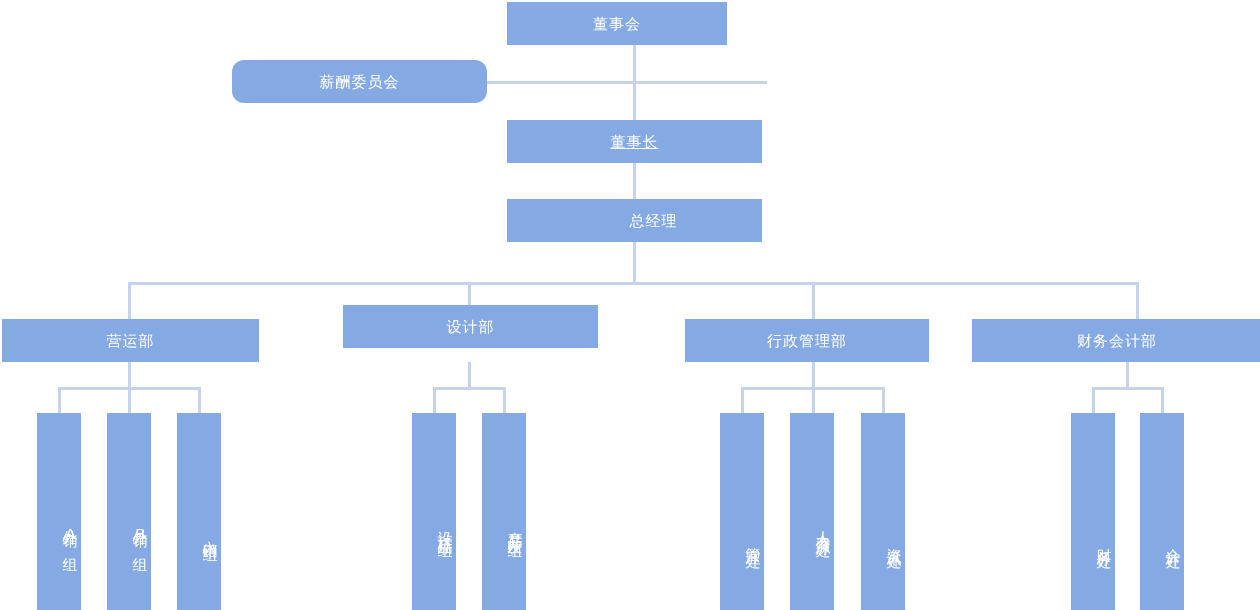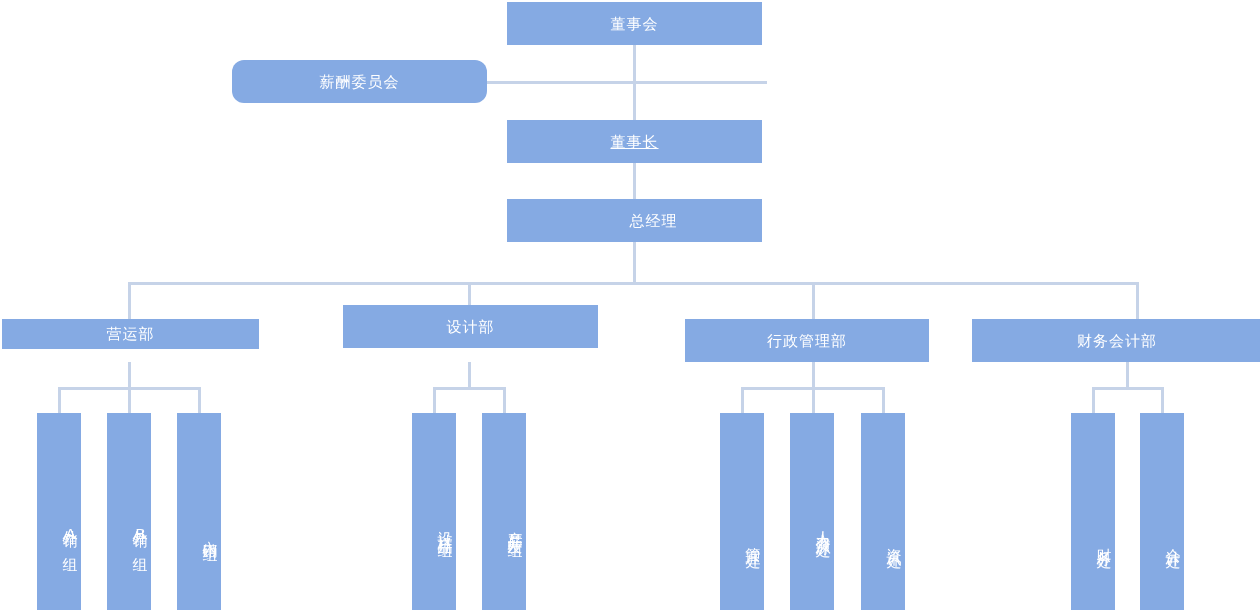--- a/index.html
+++ b/index.html
@@ -81,30 +81,30 @@
   <div class="connector h" style="left:741px; top:387px; width:144px;"></div>
   <div class="connector v" style="left:741px; top:387px; height:26px;"></div>
   <div class="connector v" style="left:812px; top:387px; height:26px;"></div>
   <div class="connector v" style="left:882px; top:387px; height:26px;"></div>
 
   <div class="connector v" style="left:1126px; top:362px; height:27px;"></div>
   <div class="connector h" style="left:1092px; top:387px; width:72px;"></div>
   <div class="connector v" style="left:1092px; top:387px; height:26px;"></div>
   <div class="connector v" style="left:1161px; top:387px; height:26px;"></div>
 
-  <div class="node" style="left:507px; top:2px; width:255px; height:43px;">董事会</div>
+  <div class="node" style="left:507px; top:2px; width:220px; height:43px;">董事会</div>
 
   <div class="node" style="left:232px; top:60px; width:255px; height:43px;border-radius:12px;">薪酬委员会</div>
 
 
   <div class="node" style="left:507px; top:120px; width:255px; height:43px;text-decoration:underline;">董事长</div>
 
   <div class="node" style="left:507px; top:199px; width:255px; height:43px;padding-left:38px;">总经理</div>
 
-  <div class="node" style="left:2px; top:319px; width:257px; height:30px;">营运部</div>
+  <div class="node" style="left:2px; top:319px; width:257px; height:43px;">营运部</div>
 
   <div class="node" style="left:343px; top:305px; width:255px; height:43px;">设计部</div>
 
   <div class="node" style="left:685px; top:319px; width:244px; height:43px;">行政管理部</div>
 
   <div class="node" style="left:972px; top:319px; width:290px; height:43px;">财务会计部</div>
 
   <div class="node vertical" style="left:37px; top:413px; width:44px; height:197px;">外销A组</div>
   <div class="node vertical" style="left:107px; top:413px; width:44px; height:197px;">外销B组</div>
   <div class="node vertical tall-pad" style="left:177px; top:413px; width:44px; height:197px; padding-top:44px;">內销组</div>

